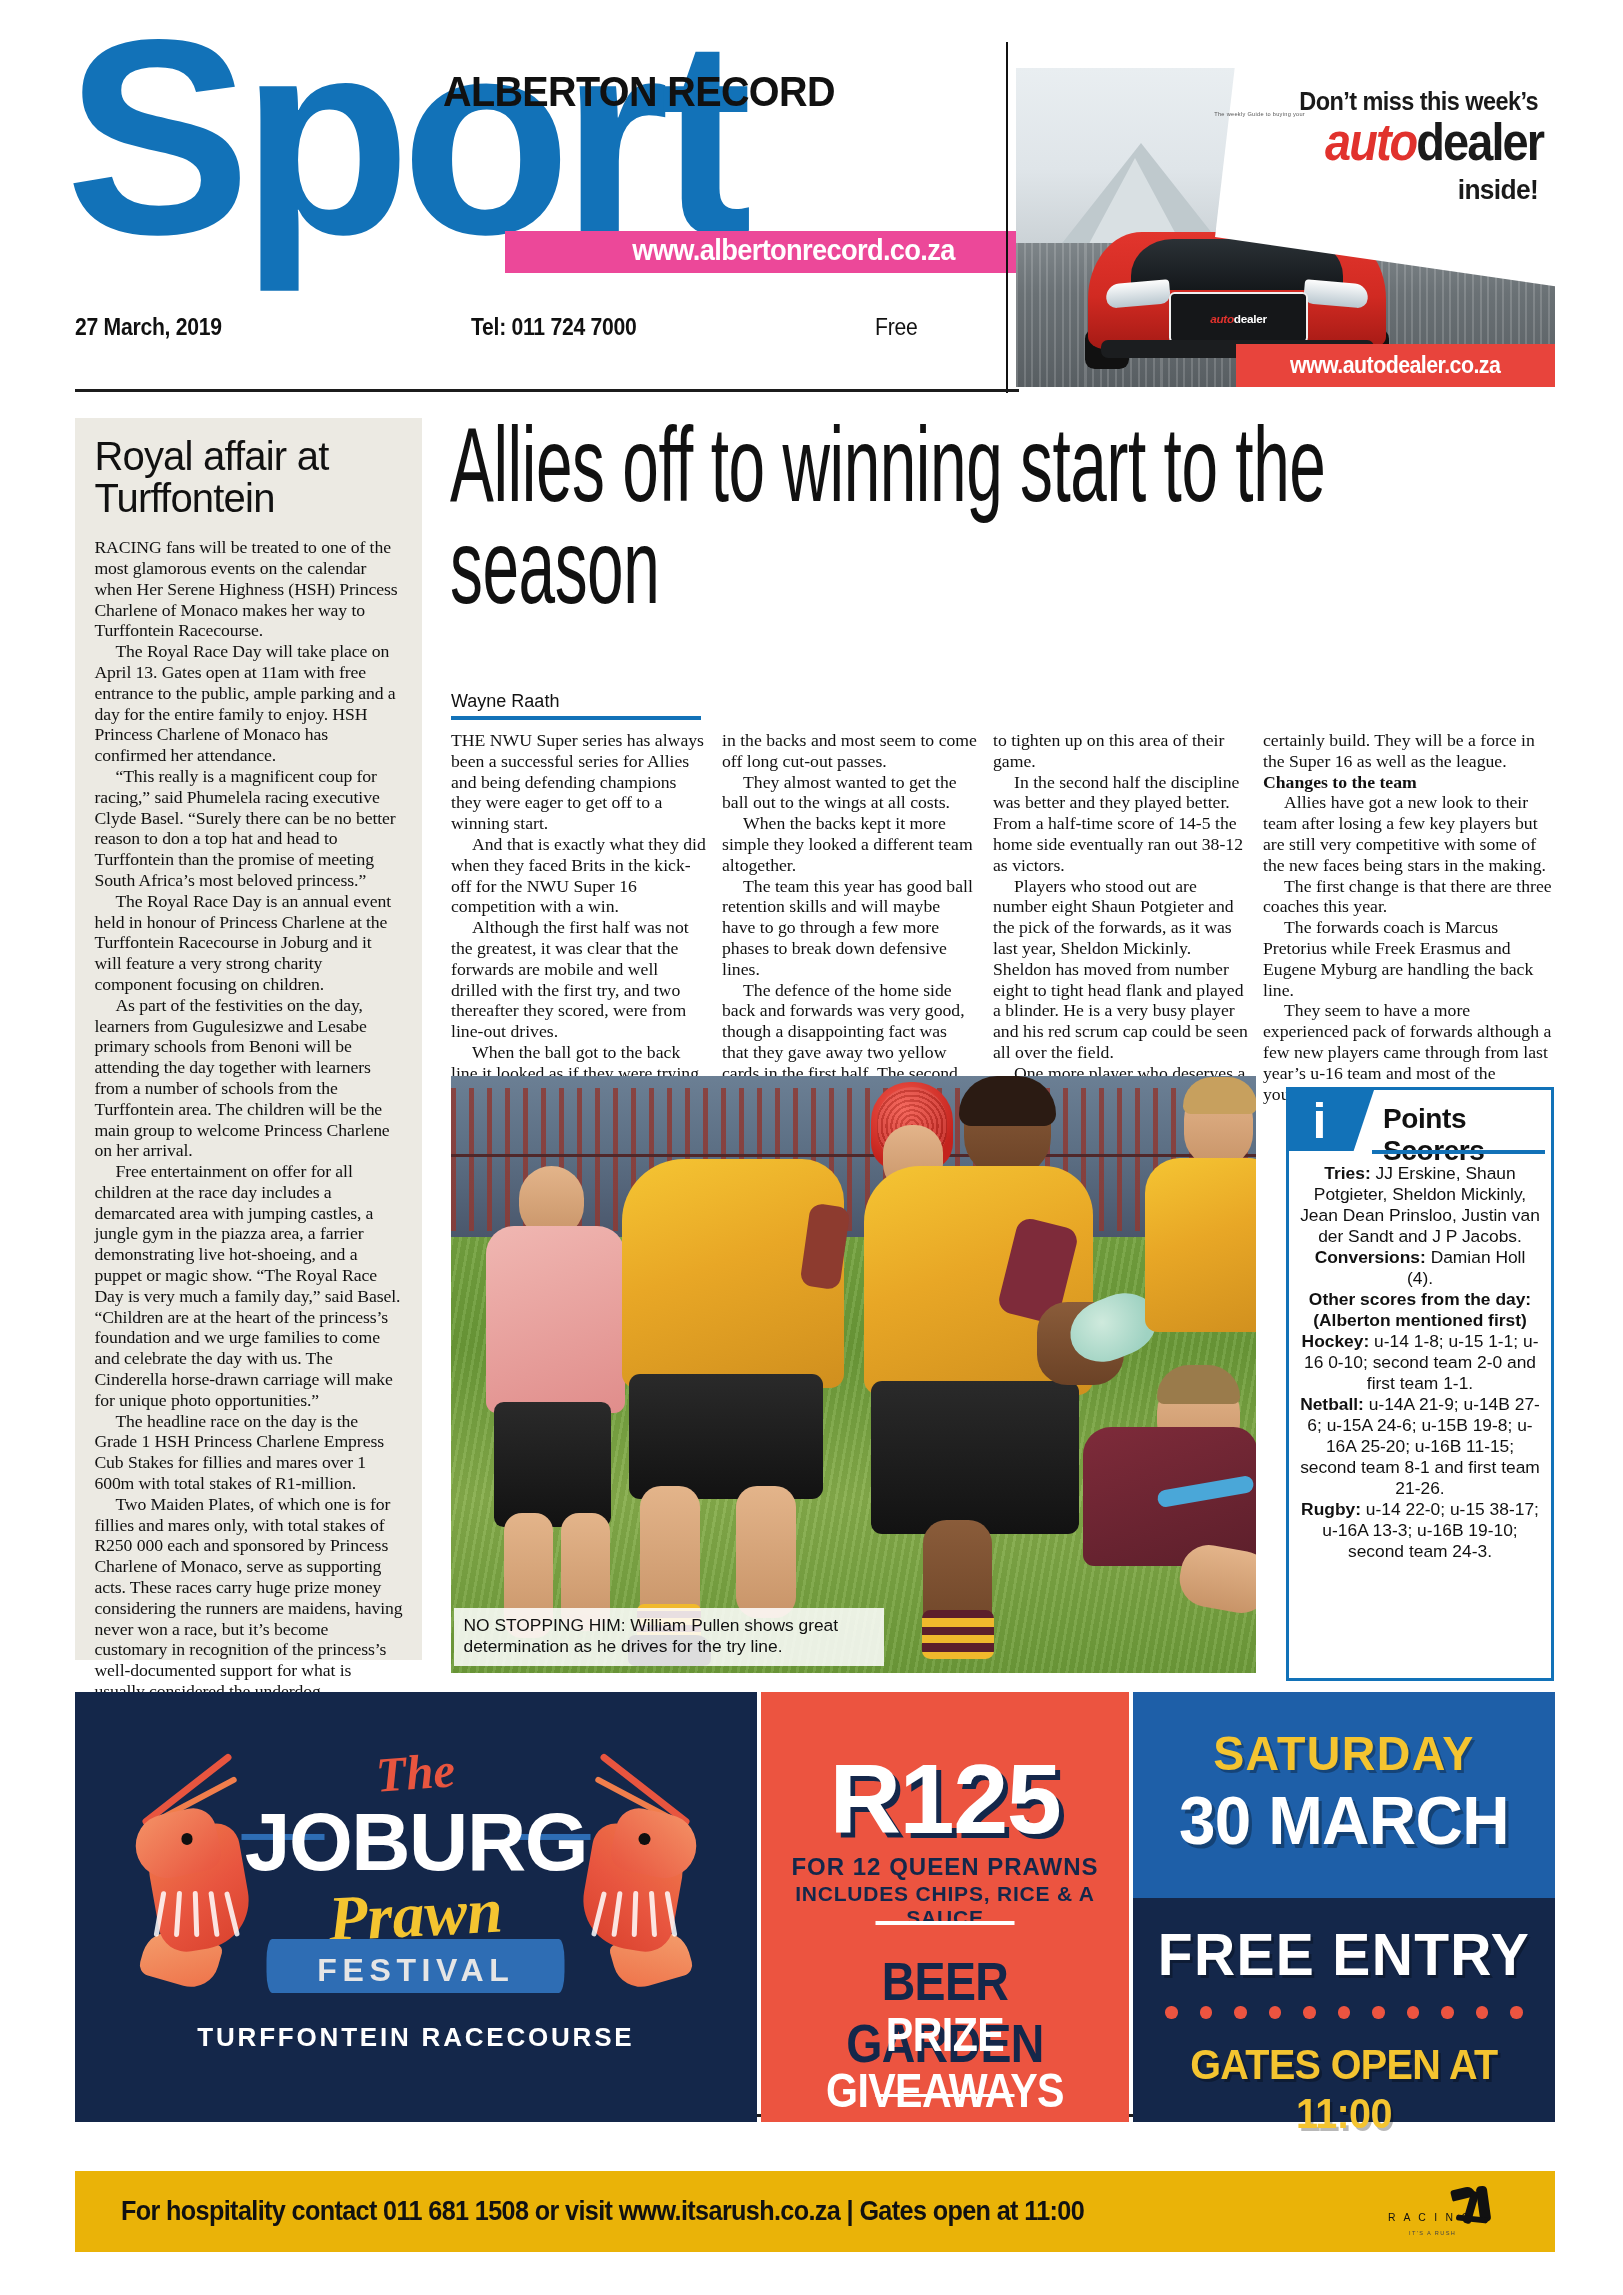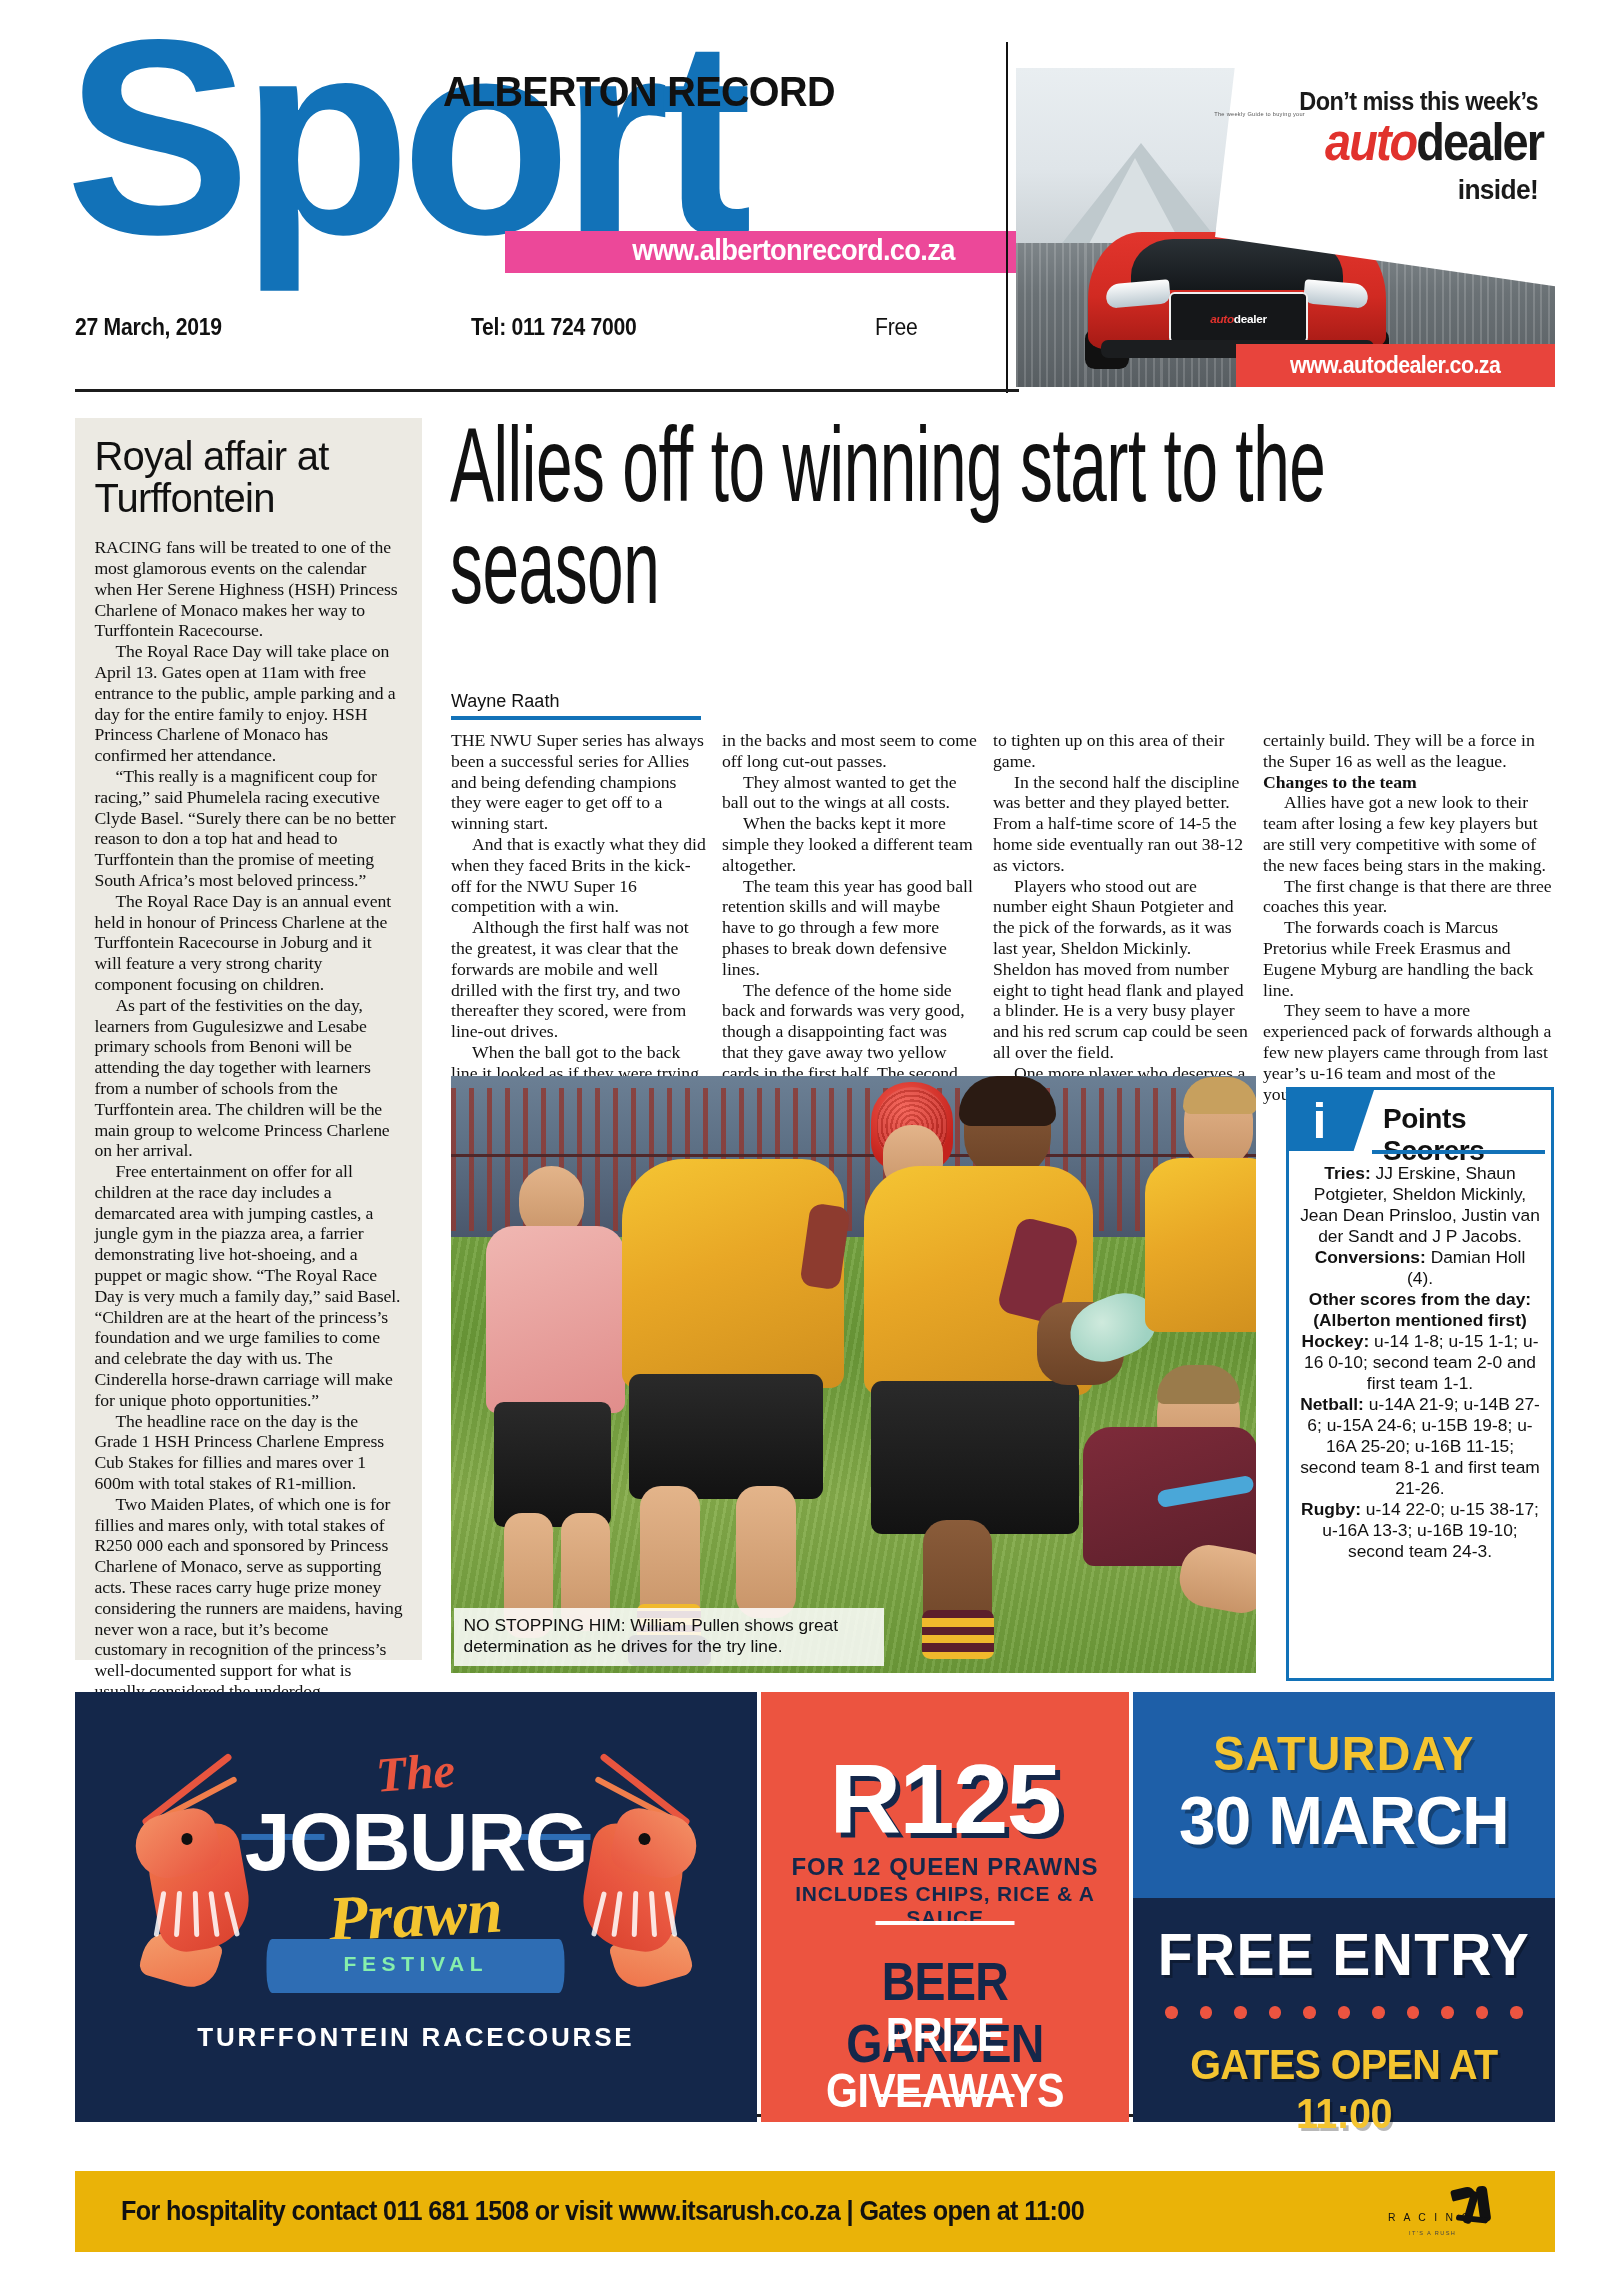--- a/index.html
+++ b/index.html
@@ -207,22 +207,22 @@
   .pr-the { position:absolute; left:50%; top:12.5px; transform:translateX(-50%) rotate(-4deg);
     color:#E8553F; font-family:"Liberation Serif", serif; font-style:italic; font-weight:700; font-size:49px; }
   .pr-joburg { position:absolute; left:50%; top:64px; transform:translateX(-50%);
     color:#fff; font-weight:700; font-size:82px; letter-spacing:-1.4px; }
   .pr-line-l { position:absolute; left:124px; top:103px; width:83px; height:5.6px; background:#2E6DB4; }
   .pr-line-r { position:absolute; right:124px; top:103px; width:83px; height:5.6px; background:#2E6DB4; }
   .pr-prawn { position:absolute; left:50%; top:147px; transform:translateX(-50%) rotate(-3deg);
     color:#F4C430; font-family:"Liberation Serif", serif; font-style:italic; font-weight:700; font-size:64px; }
   .pr-ribbon { position:absolute; left:50%; top:208px; transform:translateX(-50%);
     width:298px; height:54px; background:#2E6DB4; border-radius:5.6px/21px; }
-  .pr-festival { position:absolute; left:0; right:0; top:12.5px; text-align:center; color:#86efac;
-    font-weight:700; font-size:21px; letter-spacing:5.6px; }
+  .pr-festival { position:absolute; left:0; right:0; top:12.5px; text-align:center; color:#e5e5e5;
+    font-weight:700; font-size:32px; letter-spacing:5.6px; }
   .pr-venue { position:absolute; left:0; right:0; bottom:4.2px; text-align:center; color:#fff;
     font-weight:700; font-size:26px; letter-spacing:2.8px; }
   .shrimp { position:absolute; top:56px; width:153px; height:201px; }
   .shrimp.left  { left:9.7px; }
   .shrimp.right { right:9.7px; transform: scaleX(-1); }
   .sh-body { position:absolute; left:25px; top:40px; width:94px; height:122px;
     background:linear-gradient(150deg,#F07E4C 0%,#E8553F 55%,#D8402C 100%);
     border-radius: 42px 23.6px 49px 28px; transform:rotate(-10deg); }
   .sh-head { position:absolute; left:8.3px; top:25px; width:83px; height:64px;
     background:linear-gradient(150deg,#F49266,#E8553F); border-radius:39px 28px 21px 39px; transform:rotate(-12deg); }

